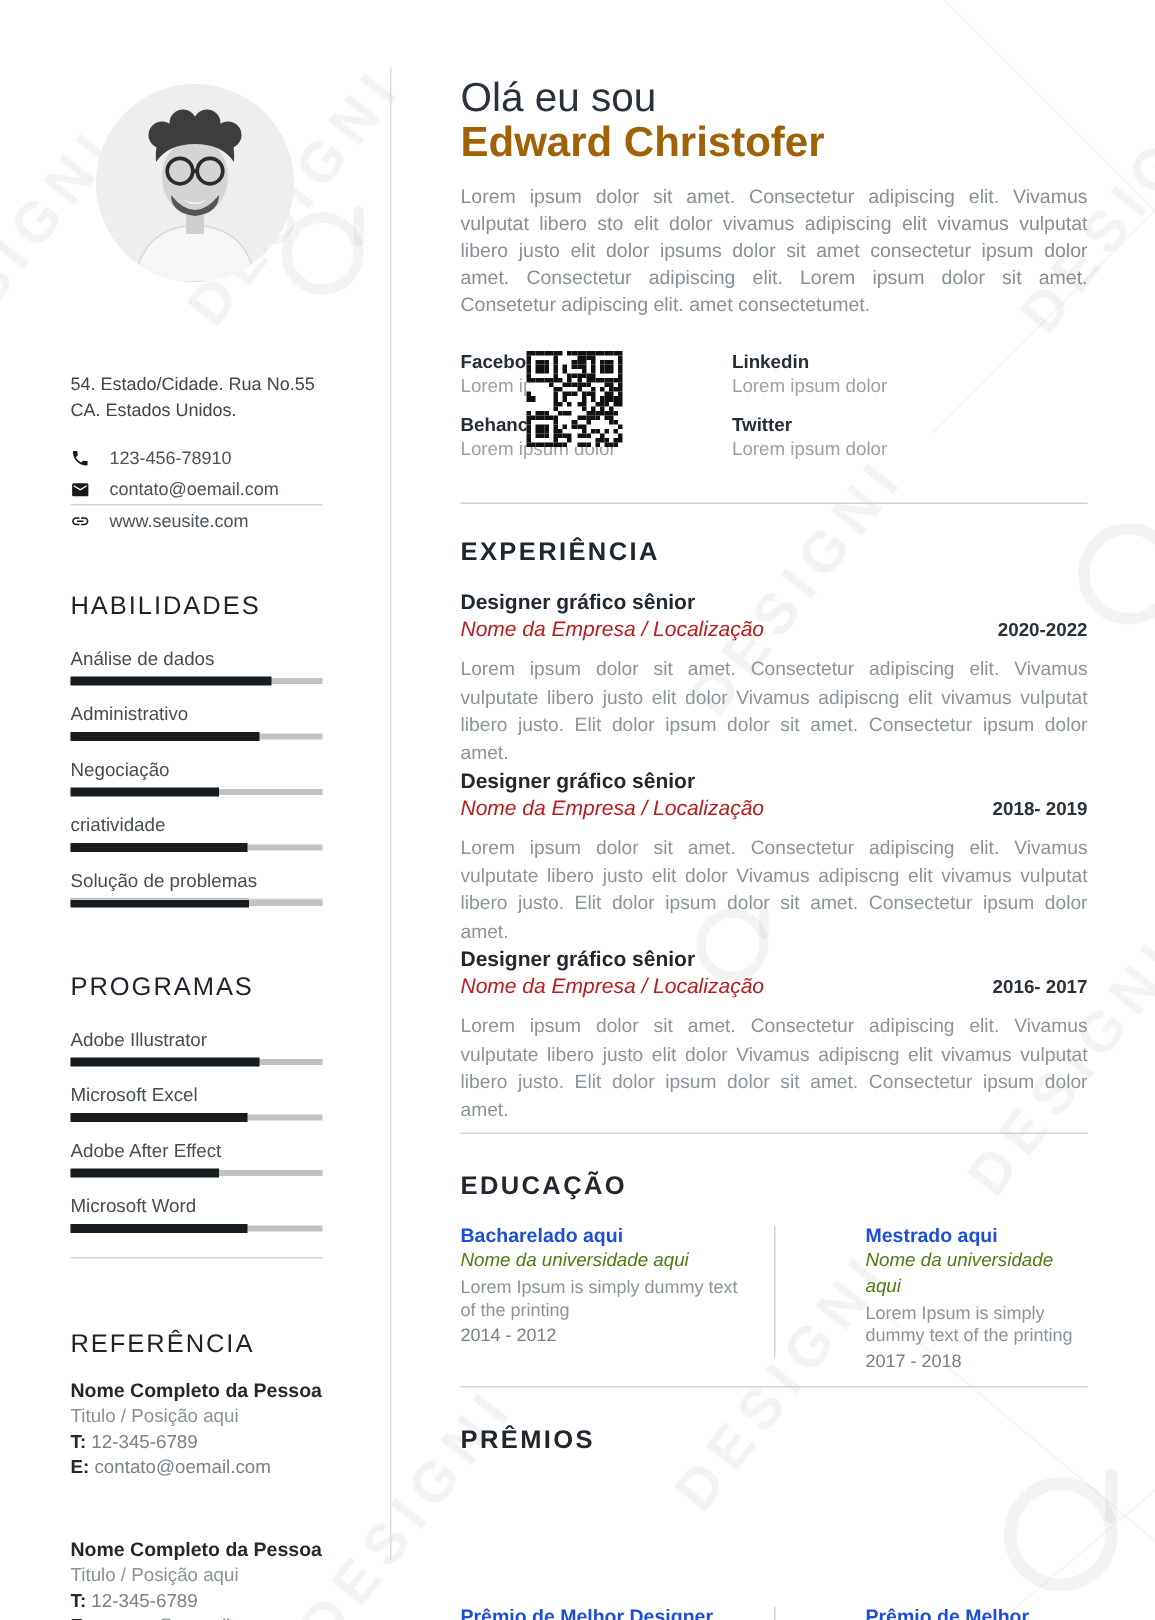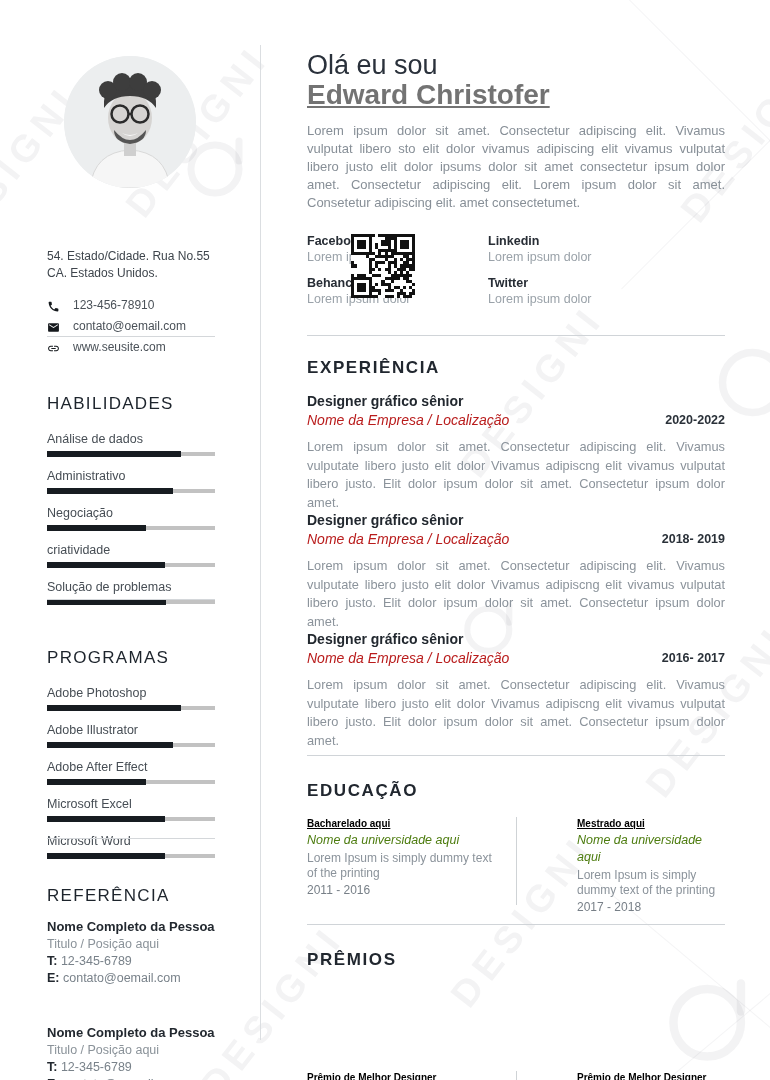--- a/index.html
+++ b/index.html
@@ -32,39 +32,39 @@
   .ref-item { margin-top:13px; }
   .ref-name { font-size:13px; font-weight:bold; color:#22282f; line-height:16px; }
   .ref-pos { font-size:12.5px; color:#8a9299; line-height:16px; margin-top:1px; }
   .ref-line { font-size:12.5px; color:#79828a; line-height:16px; margin-top:1px; }
   .ref-line b { color:#22282f; }
   .ref-gap { height:26px; }
 
   
   .main { position:absolute; left:307px; width:418px; }
   .greeting { font-size:27px; line-height:30px; font-weight:400; color:#2a313b; }
-  .name { font-size:28px; line-height:30px; font-weight:bold; color:#737373;text-decoration:underline; }
+  .name { font-size:28px; line-height:30px; font-weight:bold; color:#a16207; }
   .intro { font-size:13px; line-height:18px; color:#878f97; text-align:justify; }
   .social-grid { display:grid; grid-template-columns:181px 1fr; row-gap:10px; width:300px; }
   .social-label { font-size:12.5px; font-weight:bold; color:#272d35; line-height:16px; }
   .social-value { font-size:12.5px; color:#9aa2a9; line-height:16px; }
   .qr { position:absolute; left:351px; top:234px; width:64px; height:64px; display:grid; grid-template-columns:repeat(21,1fr); grid-template-rows:repeat(21,1fr); background:#fff; }
   .qr div.on { background:#111; }
   .m-divider { position:absolute; left:307px; width:418px; height:1px; background:#d0d4d8; }
   .m-title { font-size:17px; font-weight:bold; letter-spacing:1.6px; color:#21272f; }
   .job-role { font-size:14px; font-weight:bold; color:#22282f; line-height:18px; }
   .job-line2 { position:relative; line-height:19px; }
   .job-co { font-style:italic; font-size:14px; color:#b91c1c; }
   .job-date { position:absolute; right:0; top:1px; font-size:12.5px; font-weight:bold; color:#2a3139; }
   .job-desc { margin-top:8px; font-size:12.8px; line-height:18.5px; color:#8b939b; text-align:justify; }
   .two-col { position:relative; }
   .col-r { position:absolute; left:270px; top:0; width:148px; }
   .col-l { width:185px; }
   .col-sep { position:absolute; left:209px; top:2px; width:1px; background:#cfd3d6; }
-  .edu-degree { font-size:10px; font-weight:bold; color:#000000; line-height:17px;text-decoration:underline; }
+  .edu-degree { font-size:13px; font-weight:bold; color:#1d4ed8; line-height:17px; }
   .edu-school { font-size:12.5px; font-style:italic; color:#4d7c0f; line-height:17px; }
   .edu-note { font-size:12px; color:#8b939b; line-height:15px; margin-top:2px; }
   .edu-period { font-size:12px; color:#777f87; line-height:15px; margin-top:2px; }
 </style>
 </head>
 <body>
 
 <div class="page">
 
   <div class="wm wm-text" style="left:-95px; top:150px;">DESIGNI</div>
@@ -192,41 +192,35 @@
         </div>
     </div>
   </div>
 
   <div class="sb-divider" style="top:599px;"></div>
 
   <div class="sb" style="top:608px;">
     <div class="sb-title">PROGRAMAS</div>
     <div style="height:5px;"></div>
     <div class="bar-item">
-      <div class="bar-label">Adobe Photoshop</div>
-      <div class="bar-track">
-          <div class="bar-fill" style="width: 80%;"></div>
-        </div>
-    </div>
-    <div class="bar-item">
       <div class="bar-label">Adobe Illustrator</div>
       <div class="bar-track">
           <div class="bar-fill" style="width: 75%;"></div>
         </div>
     </div>
     <div class="bar-item">
+      <div class="bar-label">Microsoft Excel</div>
+      <div class="bar-track">
+          <div class="bar-fill" style="width: 70%;"></div>
+        </div>
+    </div>
+    <div class="bar-item">
       <div class="bar-label">Adobe  After Effect</div>
       <div class="bar-track">
           <div class="bar-fill" style="width: 59%;"></div>
-        </div>
-    </div>
-    <div class="bar-item">
-      <div class="bar-label">Microsoft Excel</div>
-      <div class="bar-track">
-          <div class="bar-fill" style="width: 70%;"></div>
         </div>
     </div>
     <div class="bar-item">
       <div class="bar-label">Microsoft Word</div>
       <div class="bar-track">
           <div class="bar-fill" style="width: 70%;"></div>
         </div>
     </div>
   </div>
 
@@ -756,21 +750,21 @@
 
   <div class="main" style="top:781px;">
     <div class="m-title">EDUCAÇÃO</div>
   </div>
 
   <div class="main two-col" style="top:815px;">
     <div class="col-l">
       <div class="edu-degree">Bacharelado aqui</div>
       <div class="edu-school">Nome da universidade aqui</div>
       <div class="edu-note">Lorem Ipsum is simply dummy text of the printing</div>
-      <div class="edu-period">2011 - 2016</div>
+      <div class="edu-period">2014 - 2012</div>
     </div>
     <div class="col-sep" style="height:88px;"></div>
     <div class="col-r">
       <div class="edu-degree">Mestrado aqui</div>
       <div class="edu-school">Nome da universidade aqui</div>
       <div class="edu-note">Lorem Ipsum is simply dummy text of the printing</div>
       <div class="edu-period">2017 - 2018</div>
     </div>
   </div>
 

